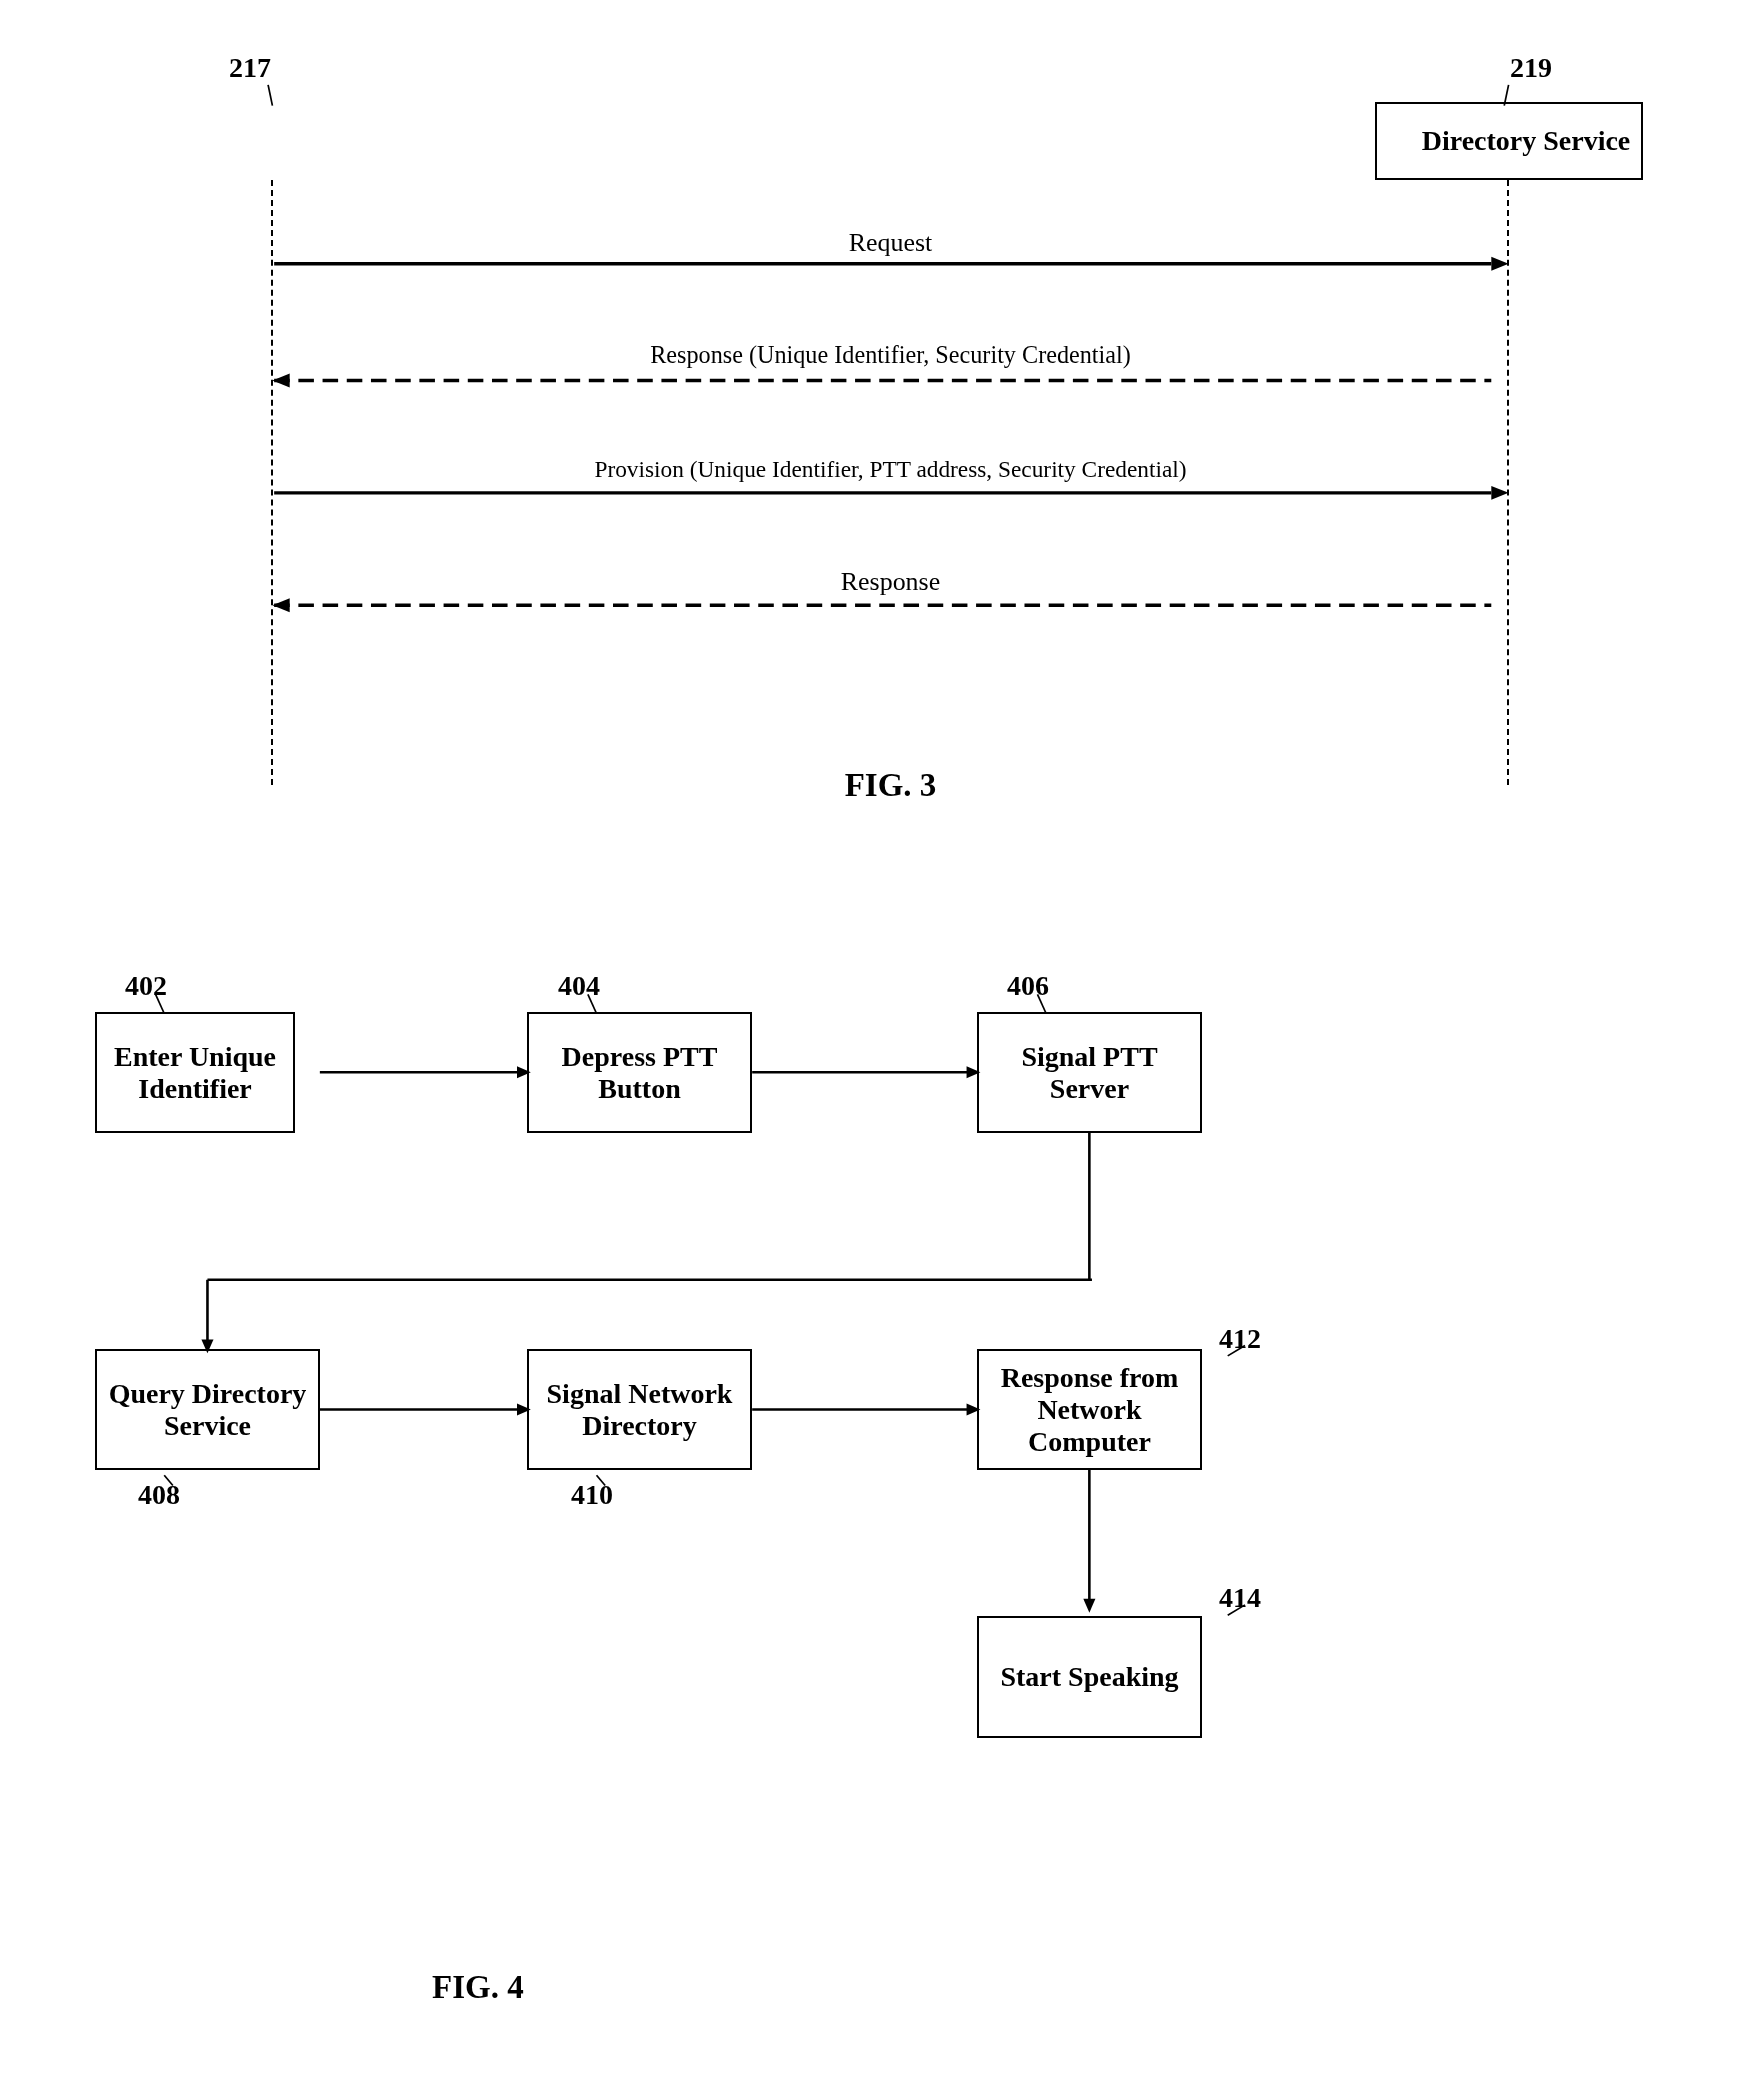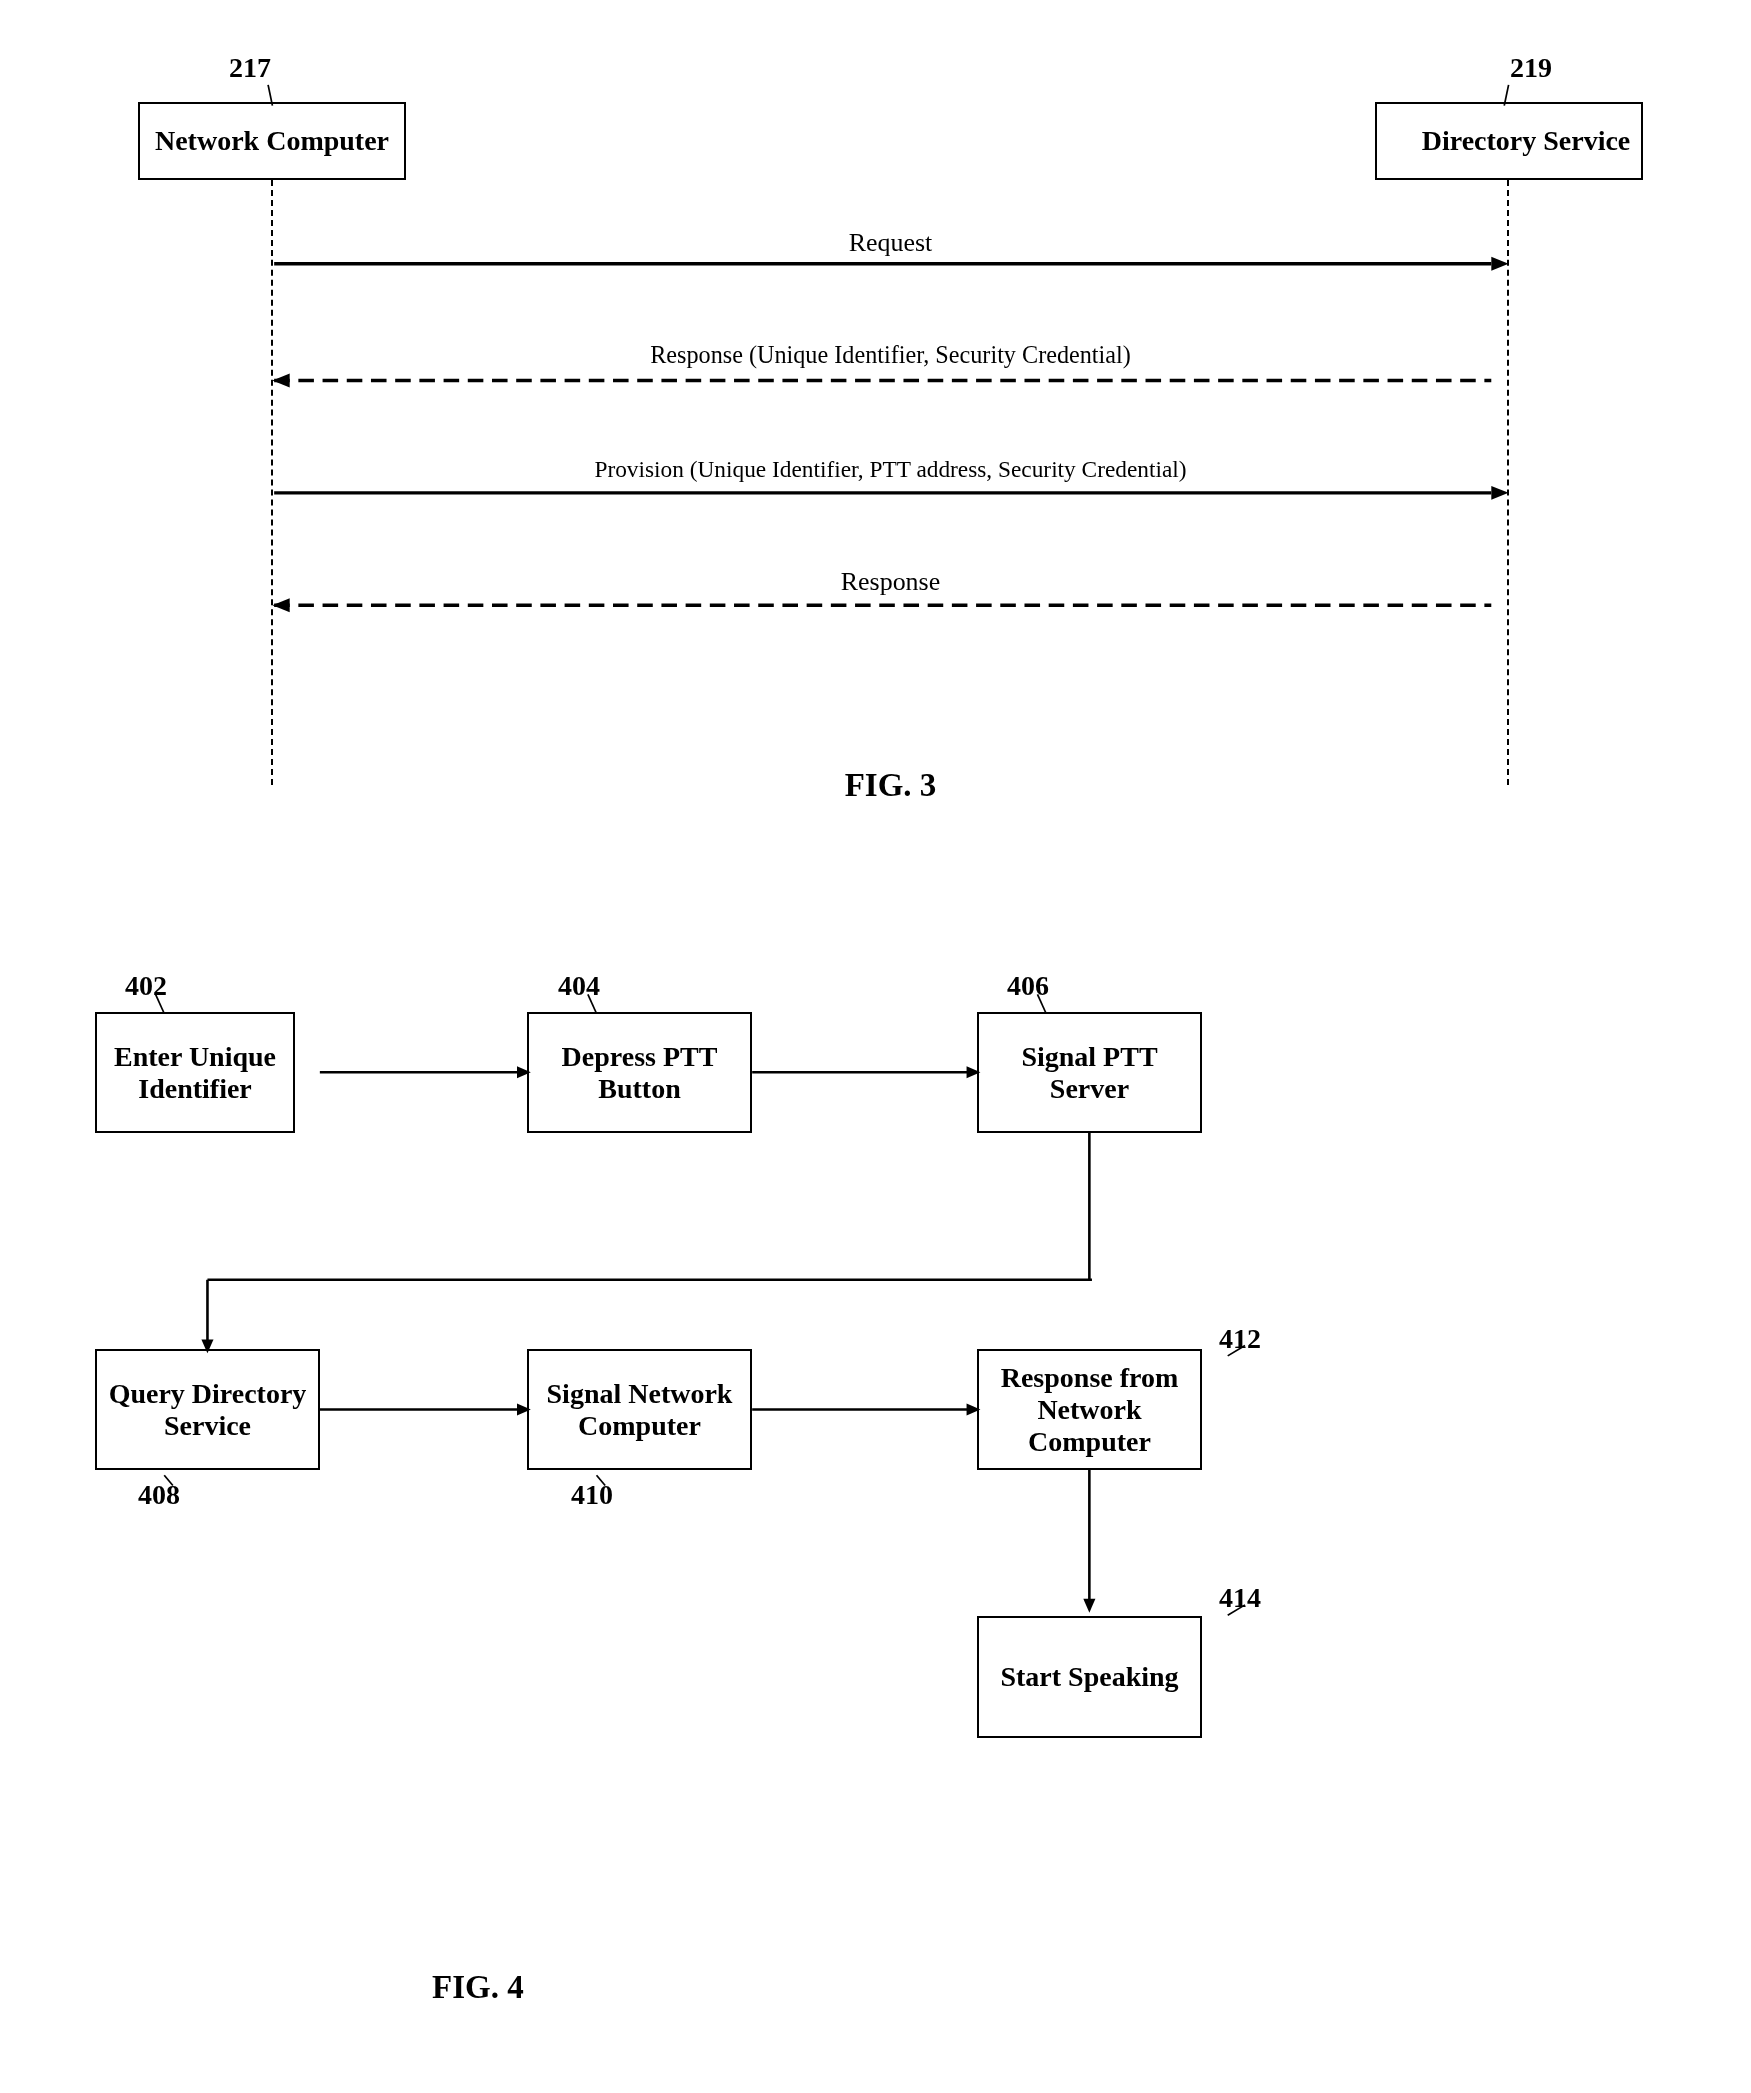--- a/index.html
+++ b/index.html
@@ -169,23 +169,20 @@
 </head>
 <body>
 
 <div class="diagram-container">
 
   <div class="fig3">
 
     <div class="label-217" style="position:absolute;top:0px;left:160px;font-size:28px;font-weight:bold;">217</div>
     <div class="label-219" style="position:absolute;top:0px;right:160px;font-size:28px;font-weight:bold;">219</div>
 
-    <div class="box-network-computer">
-      <span>Network Computer</span>
-    </div>
     <div class="box-directory-service">
       <span>Directory Service</span>
     </div>
 
     <div class="dashed-line-left"></div>
     <div class="dashed-line-right"></div>
 
     <svg class="fig3-svg" viewBox="0 0 1900 900" xmlns="http://www.w3.org/2000/svg">
 
       <line x1="230" y1="38" x2="235" y2="62" stroke="#000" stroke-width="2"></line>
@@ -232,21 +229,21 @@
 
     <div class="num-label" style="left:938px; top:62px;">406</div>
 
     <div class="flowbox" style="left:26px; top:441px; width:225px; height:121px;">
       <span>Query Directory Service</span>
     </div>
 
     <div class="num-label" style="left:69px; top:571px;">408</div>
 
     <div class="flowbox" style="left:458px; top:441px; width:225px; height:121px;">
-      <span>Signal Network Computer</span>
+      <span>Signal Network Directory</span>
     </div>
 
     <div class="num-label" style="left:502px; top:571px;">410</div>
 
     <div class="flowbox" style="left:908px; top:441px; width:225px; height:121px;">
       <span>Response from Network Computer</span>
     </div>
 
     <div class="num-label" style="left:1150px; top:415px;">412</div>
 

